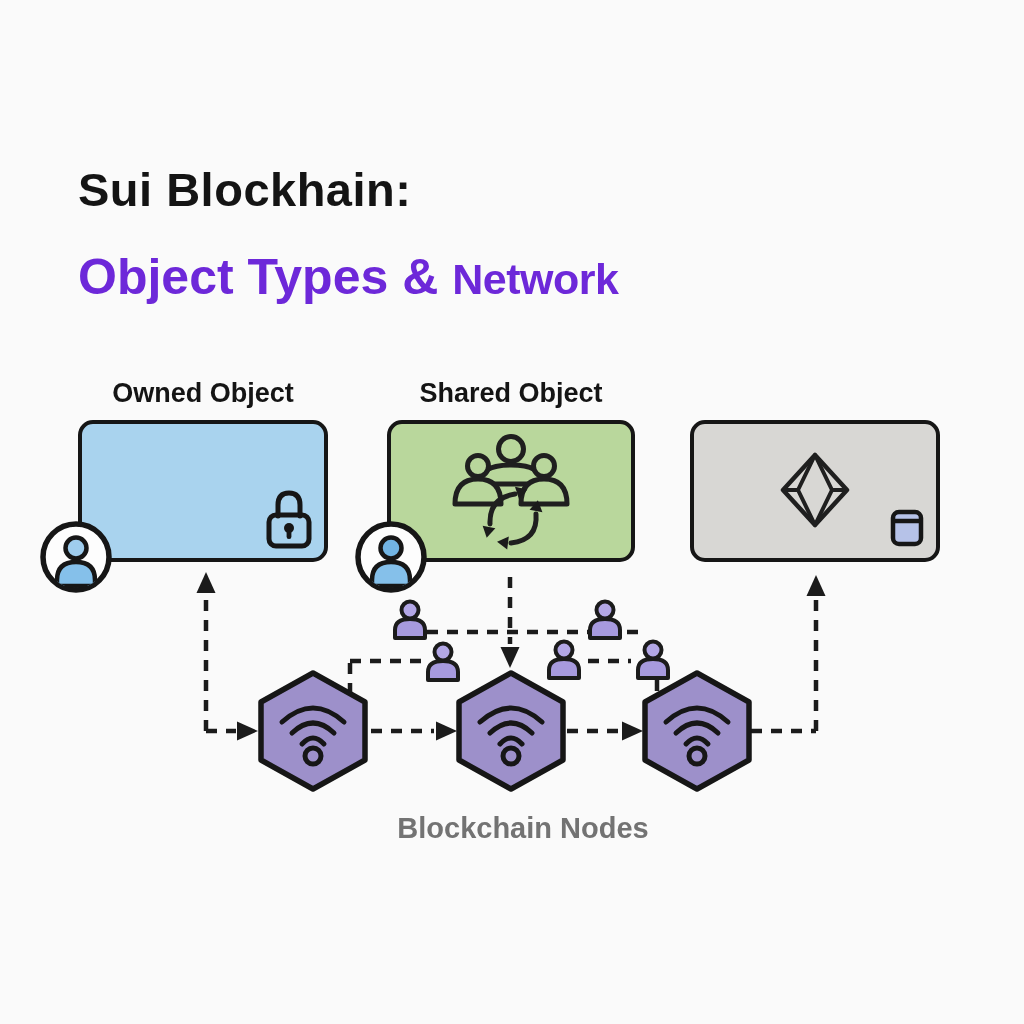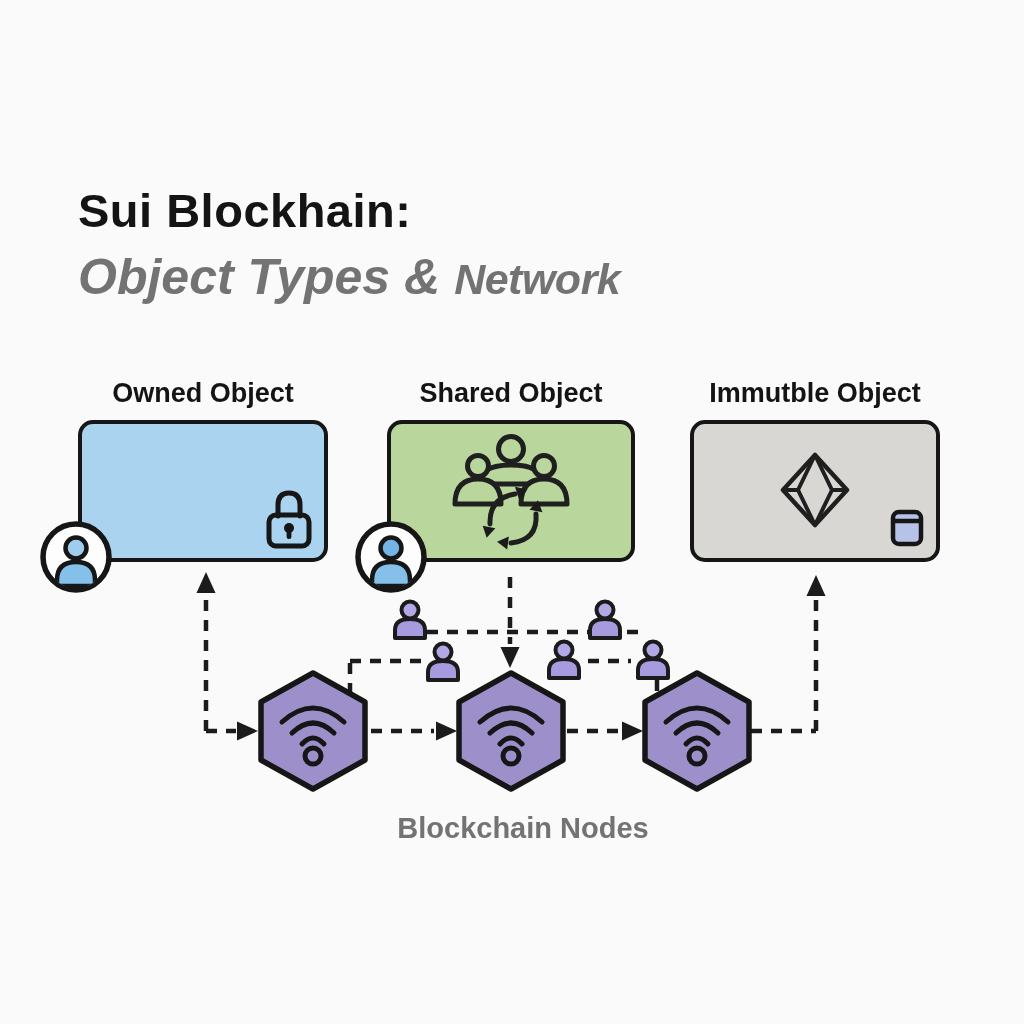--- a/index.html
+++ b/index.html
@@ -9,26 +9,26 @@
     font-family:"Liberation Sans", sans-serif;
     position:relative;overflow:hidden;
     color:#161616;
   }
   .canvas{position:absolute;inset:0;}
 
   
   .title-line1{
     position:absolute;left:78px;top:162px;
     font-size:47px;font-weight:bold;letter-spacing:0.5px;
-    color:#141414;white-space:nowrap;margin-top:21px;
+    color:#141414;white-space:nowrap;
   }
   .title-line2{
     position:absolute;left:78px;top:248px;
     font-size:50px;font-weight:bold;letter-spacing:0px;
-    color:#737373;white-space:nowrap;font-style:italic;
+    color:#6d28d9;white-space:nowrap;
   }
   .title-line2 .suffix{
     font-size:43px;margin-left:14px;letter-spacing:-0.5px;
   }
 
   
   .obj-label{
     position:absolute;top:378px;height:32px;
     font-size:27px;font-weight:bold;text-align:center;
     color:#141414;white-space:nowrap;
@@ -71,21 +71,20 @@
 
 <div class="canvas">
 
   <div class="title-line1">Sui Blockhain:</div>
   <div class="title-line2">
     <span>Object Types &amp;</span><span class="suffix">Network</span>
   </div>
 
   <div class="obj-label" id="label-owned">Owned Object</div>
   <div class="obj-label" id="label-shared">Shared Object</div>
-  <div class="obj-label" id="label-immutable">Immutble Object</div>
 
   <div class="obj-box" id="box-owned" style="background-color: rgb(169, 211, 238);">
     <svg class="box-icon" id="lock-icon" width="54" height="62" viewBox="0 0 54 62">
       <path d="M16,28 V17 Q16,5 27,5 Q38,5 38,17 V28" fill="none" stroke="#161616" stroke-width="5" stroke-linecap="round"></path>
       <rect x="7" y="27" width="40" height="31" rx="7" fill="none" stroke="#161616" stroke-width="5"></rect>
       <circle cx="27" cy="40" r="5" fill="#161616"></circle>
       <rect x="24.6" y="42" width="4.8" height="9" rx="2.2" fill="#161616"></rect>
     </svg>
   </div>
 

